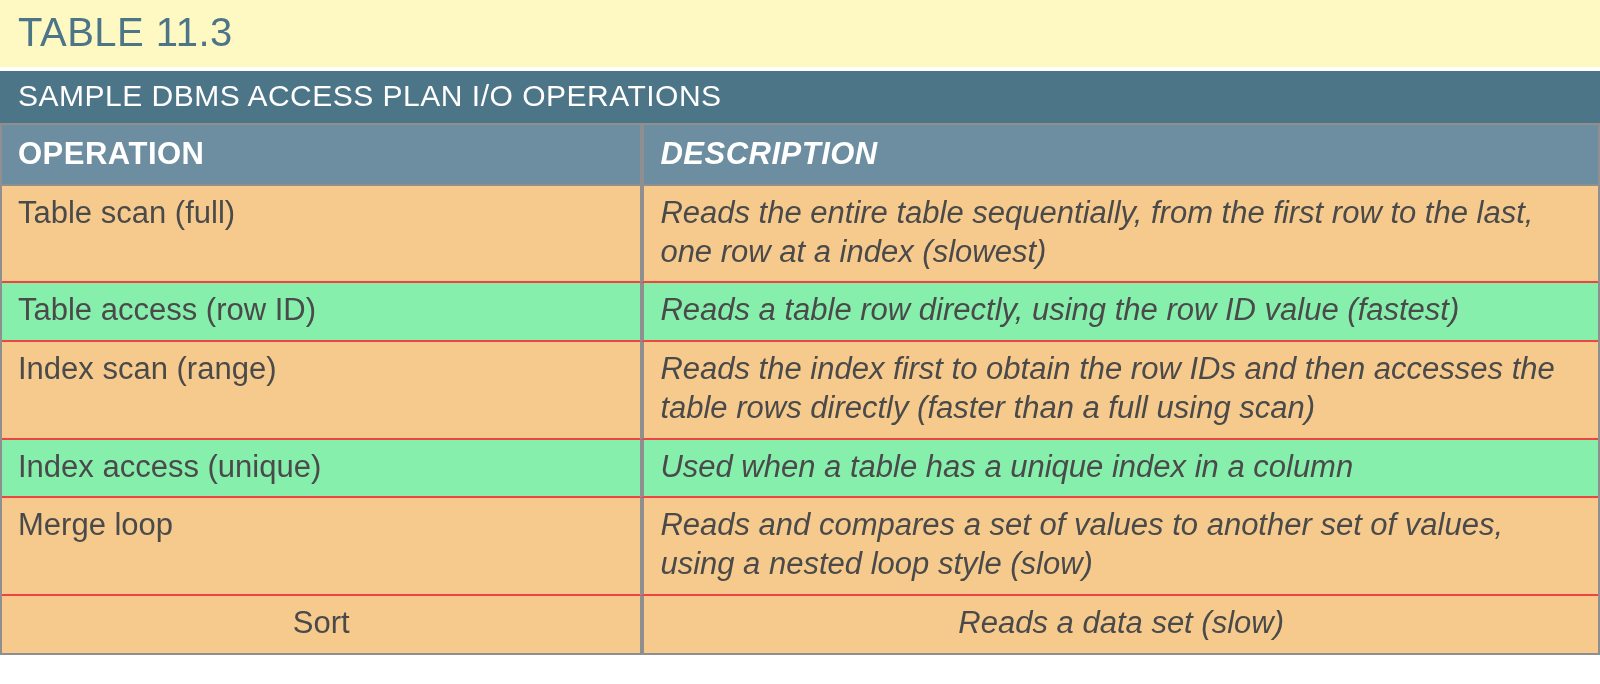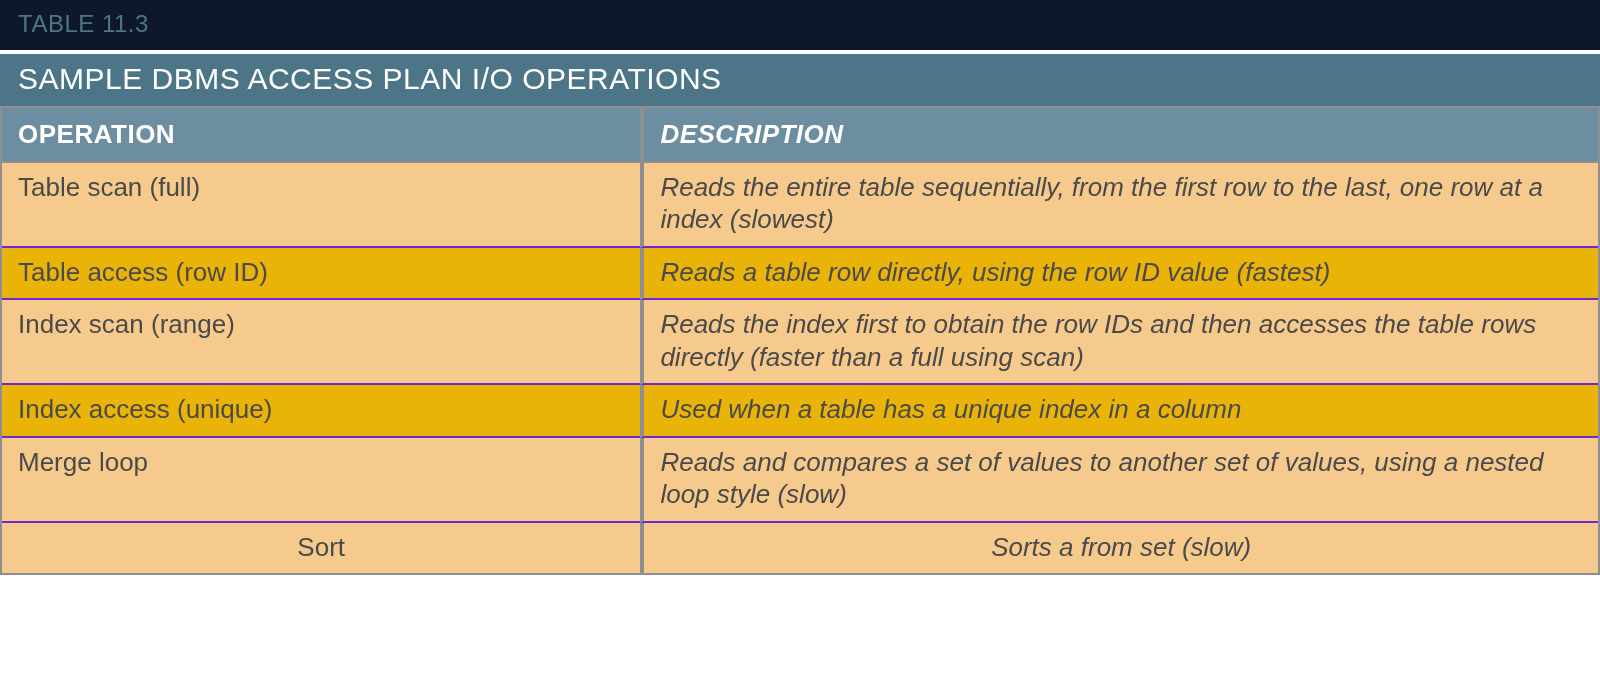--- a/index.html
+++ b/index.html
@@ -8,23 +8,23 @@
     width: 1600px;
     font-family: "Myriad Pro", "Segoe UI", "Helvetica Neue", Arial, sans-serif;
     background: #ffffff;
     color: #333;
     -webkit-font-smoothing: antialiased;
   }
   .wrap {
     width: 1600px;
   }
   .caption-bar {
-    background: #0f172a;
+    background: #fef9c3;
     color: #4d7588;
-    font-size: 24px;
+    font-size: 40px;
     font-weight: 400;
     padding: 10px 18px 12px 18px;
     letter-spacing: 0.5px;
   }
   .gap-strip {
     height: 4px;
     background: #ffffff;
   }
   .title-bar {
     background: #4d7588;
@@ -35,21 +35,21 @@
     letter-spacing: 0.5px;
   }
   table.data {
     width: 100%;
     border-collapse: separate;
     border-spacing: 0;
     table-layout: fixed;
     border-left: 2px solid #8f8f8f;
     border-right: 2px solid #8f8f8f;
     border-bottom: 2px solid #8f8f8f;
-    font-size: 26px;
+    font-size: 31px;
     line-height: 1.25;
   }
   table.data th {
     background: #6d8ea0;
     color: #ffffff;
     font-weight: 700;
     text-align: left;
     padding: 10px 16px;
     border-top: 2px solid #8f8f8f;
     border-bottom: 2px solid #8f8f8f;
@@ -57,28 +57,28 @@
   }
   table.data th + th,
   table.data td + td {
     border-left: 4px solid #8f8f8f;
     font-style: italic;
   }
   table.data td {
     padding: 8px 16px 10px 16px;
     vertical-align: top;
     color: #4a4a4a;
-    border-bottom: 2px solid #6d28d9;
+    border-bottom: 2px solid #ef4444;
   }
   table.data tbody tr:last-child td {
     border-bottom: none;
     text-align: center;
   }
   tr.shade-dark td  { background: #f6ca8c; }
-  tr.shade-light td { background: #eab308; }
+  tr.shade-light td { background: #86efac; }
   col.op   { width: 40%; }
   col.desc { width: 60%; }
 </style>
 </head>
 <body>
 
 <div class="wrap">
 
   <div class="caption-bar">TABLE 11.3</div>
 
@@ -113,18 +113,18 @@
       <tr class="shade-light">
         <td>Index access (unique)</td>
         <td>Used when a table has a unique index in a column</td>
       </tr>
       <tr class="shade-dark">
         <td>Merge loop</td>
         <td>Reads and compares a set of values to another set of values, using a nested loop style (slow)</td>
       </tr>
       <tr class="shade-dark">
         <td>Sort</td>
-        <td>Sorts a from set (slow)</td>
+        <td>Reads a data set (slow)</td>
       </tr>
     </tbody>
   </table>
 
 </div>
 
 </body></html>

